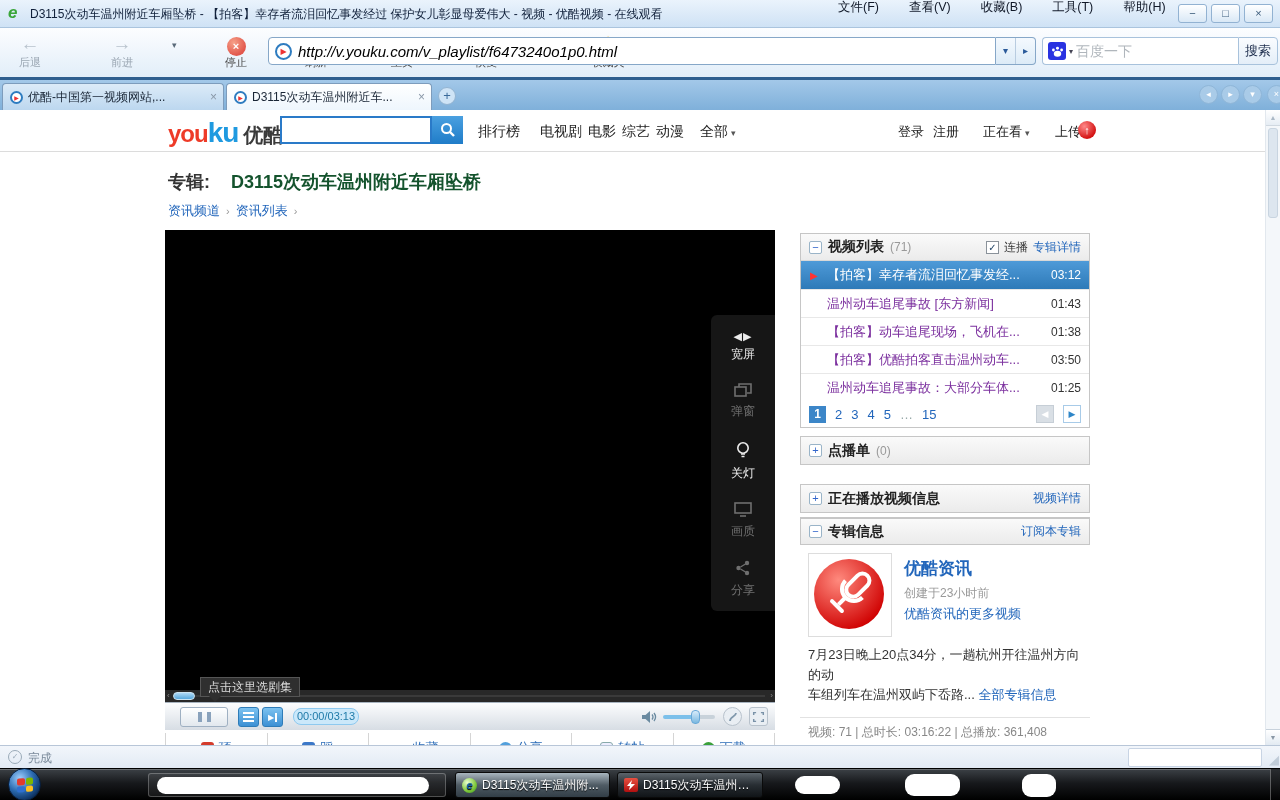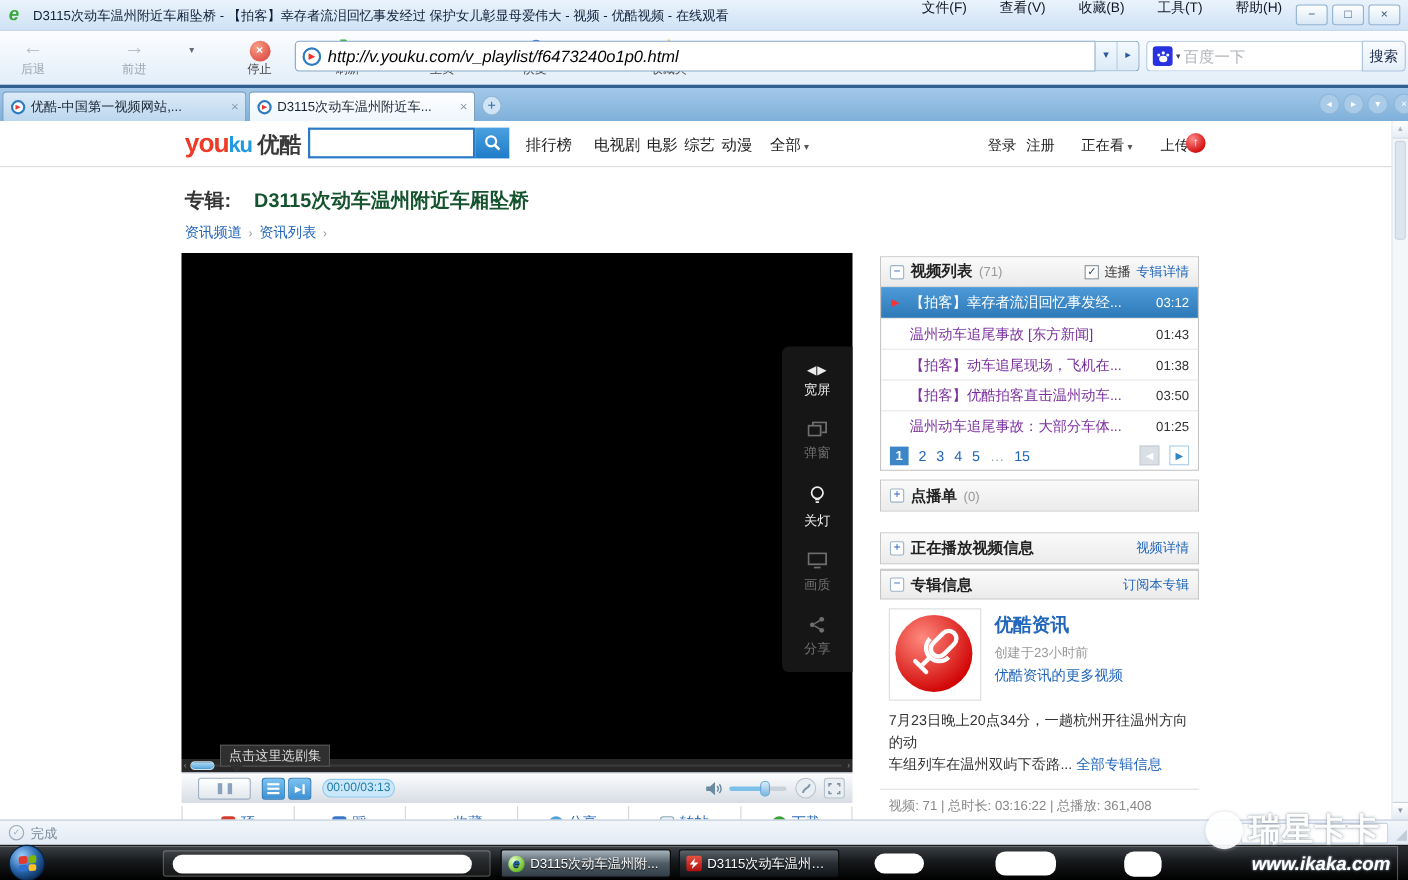--- a/index.html
+++ b/index.html
@@ -59,21 +59,21 @@
     border:1px solid #93b4d2;color:#3a6a9a;font-size:13px;text-align:center;line-height:16px;}
   .navcirc{position:absolute;top:5px;width:19px;height:19px;border-radius:50%;background:#a9cbe8;
     border:1px solid #8fb6d8;color:#fff;font-size:9px;text-align:center;line-height:17px;}
 
   
   .content{position:absolute;left:0;top:110px;width:1280px;height:635px;background:#fff;overflow:hidden;}
 
   .sitehead{position:absolute;left:0;top:0;width:1280px;height:42px;border-bottom:1px solid #dcdcdc;}
   .logo{position:absolute;left:168px;top:7px;font-weight:bold;letter-spacing:-1px;}
   .logo .y{color:#ee3b28;font-size:24px;}
-  .logo .k{color:#1f9ae0;font-size:20px;}
+  .logo .k{color:#1f9ae0;font-size:28px;}
   .logo .cn{color:#3a3a3a;font-size:20px;letter-spacing:0;margin-left:5px;}
   .ysearch{position:absolute;left:280px;top:6px;width:152px;height:28px;border:2px solid #2a7ac8;background:#fff;}
   .ysearchbtn{position:absolute;left:432px;top:6px;width:31px;height:28px;background:linear-gradient(#4aa0e0,#1f7cc8);
     display:flex;align-items:center;justify-content:center;}
   .hnav{position:absolute;top:13px;font-size:14px;color:#222;}
   .hnav .caret{font-size:9px;color:#555;margin-left:3px;}
   .ulink{position:absolute;top:13px;font-size:13px;color:#222;}
   .upic{position:absolute;left:1078px;top:11px;width:18px;height:18px;border-radius:50%;
     background:radial-gradient(circle at 35% 30%,#f88,#d41414 70%);color:#fff;font-size:11px;font-weight:bold;text-align:center;line-height:18px;}
 
@@ -599,21 +599,14 @@
           </svg>
       </span>
       <span class="ttl">D3115次动车温州附...</span>
     </div>
     <span class="blob" style="left:795px;top:7px;width:45px;height:18px;"></span>
     <span class="blob" style="left:905px;top:5px;width:55px;height:22px;"></span>
     <span class="blob" style="left:1022px;top:5px;width:34px;height:23px;"></span>
     <div class="showdesk"></div>
   </div>
 
-  <div class="watermark">
-    <div class="row1">
-      <span class="wlogo"></span>
-      <span class="wname">瑞星卡卡</span>
-    </div>
-    <div class="wurl">www.ikaka.com</div>
-  </div>
 
 </div>
 
 </body></html>

